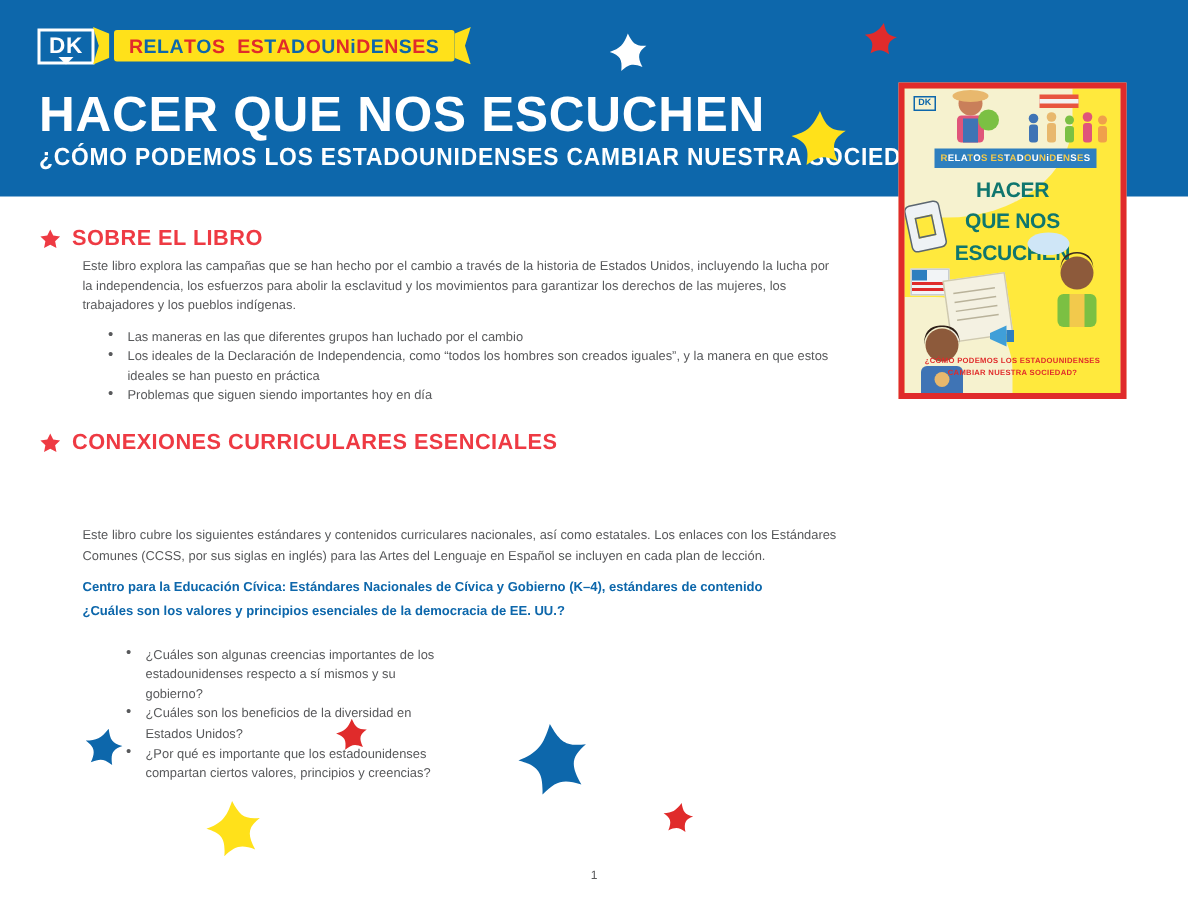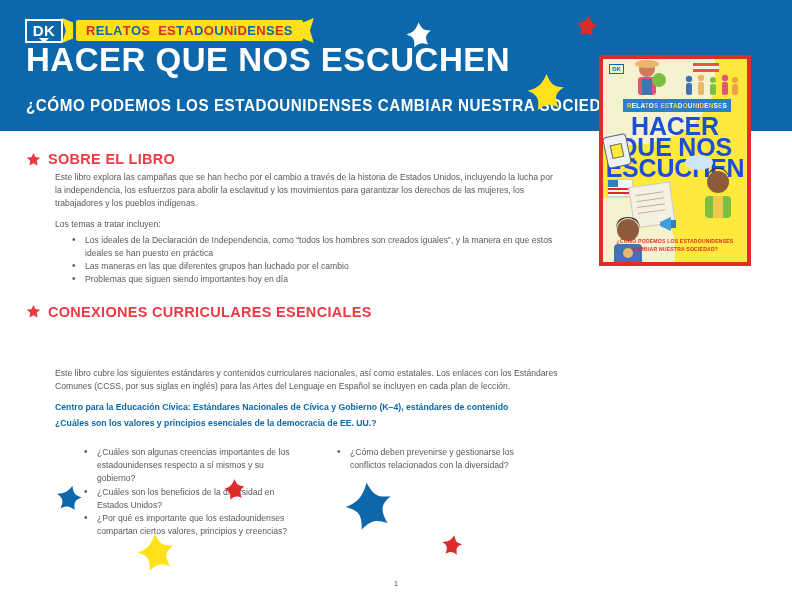--- a/index.html
+++ b/index.html
@@ -41,21 +41,21 @@
     font-size:13px;font-weight:bold;letter-spacing:0.3px;
     font-family:"Liberation Sans",sans-serif;
   }
   .ribbon-tail{
     position:absolute;top:18px;width:11px;height:25px;background:#ffe11a;
   }
   .ribbon-tail.left{left:62px;clip-path:polygon(0 0,100% 18%,100% 82%,0 100%,35% 50%);}
   .ribbon-tail.right{right:auto;clip-path:polygon(100% 0,0 18%,0 82%,100% 100%,65% 50%);}
 
   .title-main{
-    position:absolute;left:26px;top:42px;
+    position:absolute;left:26px;top:58px;
     color:#ffffff;font-size:33px;font-weight:bold;
     letter-spacing:0.5px;line-height:36px;white-space:nowrap;text-align:right;
   }
   .title-sub{
     position:absolute;left:26px;top:96px;
     color:#ffffff;font-size:16.5px;font-weight:bold;
     letter-spacing:0.6px;white-space:nowrap;
     transform:scaleX(0.92);transform-origin:left center;
   }
 
@@ -137,21 +137,21 @@
     border:1.3px solid #0d67ab;box-sizing:border-box;color:#0d67ab;
     font-size:6px;font-weight:bold;text-align:center;line-height:8px;
   }
   .bk-banner{
     position:absolute;left:20px;top:40px;width:108px;height:13px;
     background:#2e7fbf;display:flex;align-items:center;justify-content:center;
   }
   .bk-banner span{font-size:6.4px;font-weight:bold;letter-spacing:0.2px;}
   .bk-title{
     position:absolute;left:0;right:0;top:57px;text-align:center;
-    color:#1d4ed8;font-size:25px;font-weight:bold;line-height:21px;
+    color:#0f766e;font-size:14px;font-weight:bold;line-height:21px;
     letter-spacing:-0.2px;
   }
   .bk-sub{
     position:absolute;left:0;right:0;bottom:9px;text-align:center;
     color:#e02b2b;font-size:5.1px;font-weight:bold;line-height:7.5px;
     letter-spacing:0.2px;
   }
   
   .bk-person-tl{position:absolute;left:22px;top:-2px;width:44px;height:44px;}
   .bk-crowd{position:absolute;left:78px;top:2px;width:60px;height:38px;}
@@ -321,24 +321,23 @@
   <div class="content">
 
     <div style="height:20px"></div>
     <div class="section-head">
       <svg class="star-bullet" viewBox="0 0 24 24">
         <path d="M12 1.5 L15.2 8.1 L22.5 9 L17.2 14.1 L18.6 21.4 L12 17.9 L5.4 21.4 L6.8 14.1 L1.5 9 L8.8 8.1 Z" fill="#ee3a43"></path>
       </svg>
       <span class="label">SOBRE EL LIBRO</span>
     </div>
     <p class="body-text">Este libro explora las campañas que se han hecho por el cambio a través de la historia de Estados Unidos, incluyendo la lucha por la independencia, los esfuerzos para abolir la esclavitud y los movimientos para garantizar los derechos de las mujeres, los trabajadores y los pueblos indígenas.</p>
-    <p class="body-text" style="margin-bottom:3px">Los temas a tratar incluyen:</p>
     <ul class="bullets" id="aboutBullets">
+        <li>Las maneras en las que diferentes grupos han luchado por el cambio</li>
         <li>Los ideales de la Declaración de Independencia, como “todos los hombres son creados iguales”, y la manera en que estos ideales se han puesto en práctica</li>
-        <li>Las maneras en las que diferentes grupos han luchado por el cambio</li>
         <li>Problemas que siguen siendo importantes hoy en día</li>
       </ul>
 
     <div style="height:17px"></div>
     <div class="section-head">
       <svg class="star-bullet" viewBox="0 0 24 24">
         <path d="M12 1.5 L15.2 8.1 L22.5 9 L17.2 14.1 L18.6 21.4 L12 17.9 L5.4 21.4 L6.8 14.1 L1.5 9 L8.8 8.1 Z" fill="#ee3a43"></path>
       </svg>
       <span class="label">CONEXIONES CURRICULARES ESENCIALES</span>
     </div>
@@ -346,21 +345,20 @@
     <div class="blue-line">Centro para la Educación Cívica: Estándares Nacionales de Cívica y Gobierno (K–4), estándares de contenido</div>
     <div class="blue-line" style="margin-top:2px">¿Cuáles son los valores y principios esenciales de la democracia de EE. UU.?</div>
 
     <div class="two-col">
       <ul id="qLeft">
           <li>¿Cuáles son algunas creencias importantes de los estadounidenses respecto a sí mismos y su gobierno?</li>
           <li>¿Cuáles son los beneficios de la diversidad en Estados Unidos?</li>
           <li>¿Por qué es importante que los estadounidenses compartan ciertos valores, principios y creencias?</li>
         </ul>
       <ul id="qRight">
-          <li>¿Cómo deben prevenirse y gestionarse los conflictos relacionados con la diversidad?</li>
         </ul>
     </div>
   </div>
 
   <div id="starLayer">
       <svg class="star" viewBox="0 0 92 84" style="left: 404px; top: 21px; width: 30px; height: 27.6px; transform: rotate(-8deg);">
         <path d="M50 4 C57 26 62 32 84 34 C66 44 62 52 70 76 C52 66 44 66 26 78 C32 54 28 46 8 36 C30 32 38 26 50 4 Z" fill="#ffffff"></path>
       </svg>
       <svg class="star" viewBox="0 0 92 84" style="left: 574px; top: 14px; width: 26px; height: 23.92px; transform: rotate(6deg);">
         <path d="M50 4 C57 26 62 32 84 34 C66 44 62 52 70 76 C52 66 44 66 26 78 C32 54 28 46 8 36 C30 32 38 26 50 4 Z" fill="#e02b2b"></path>

